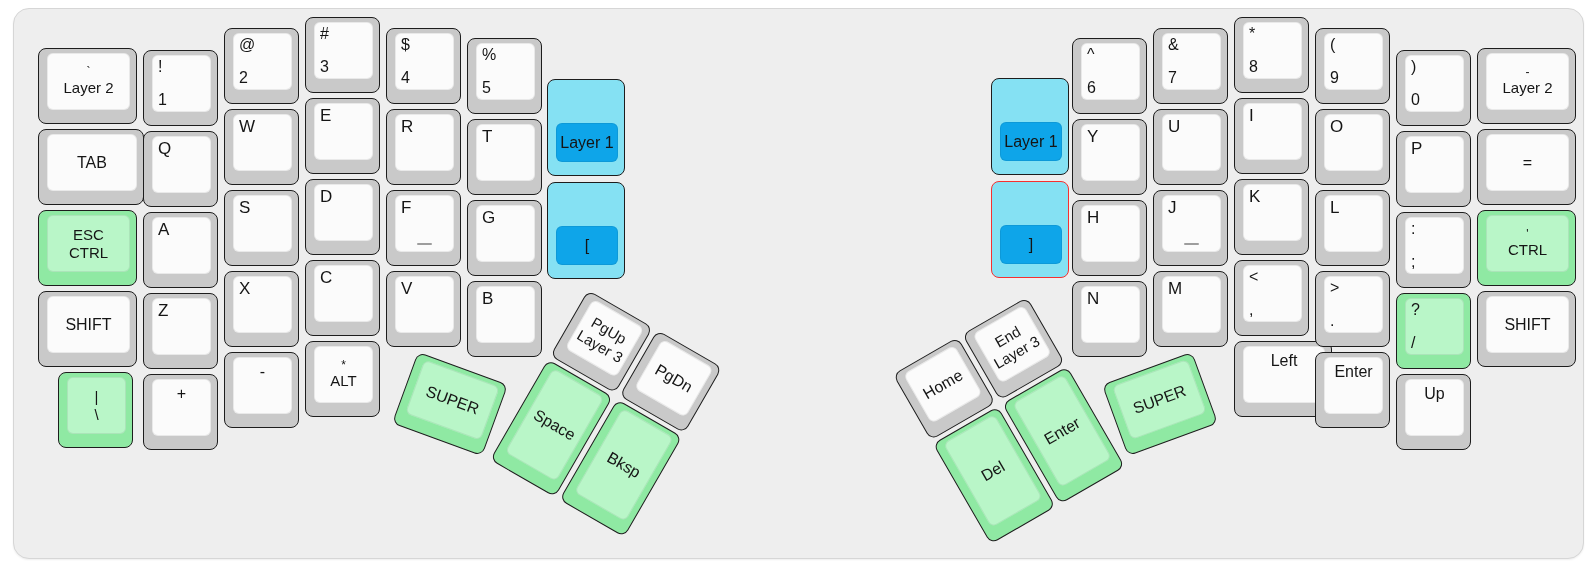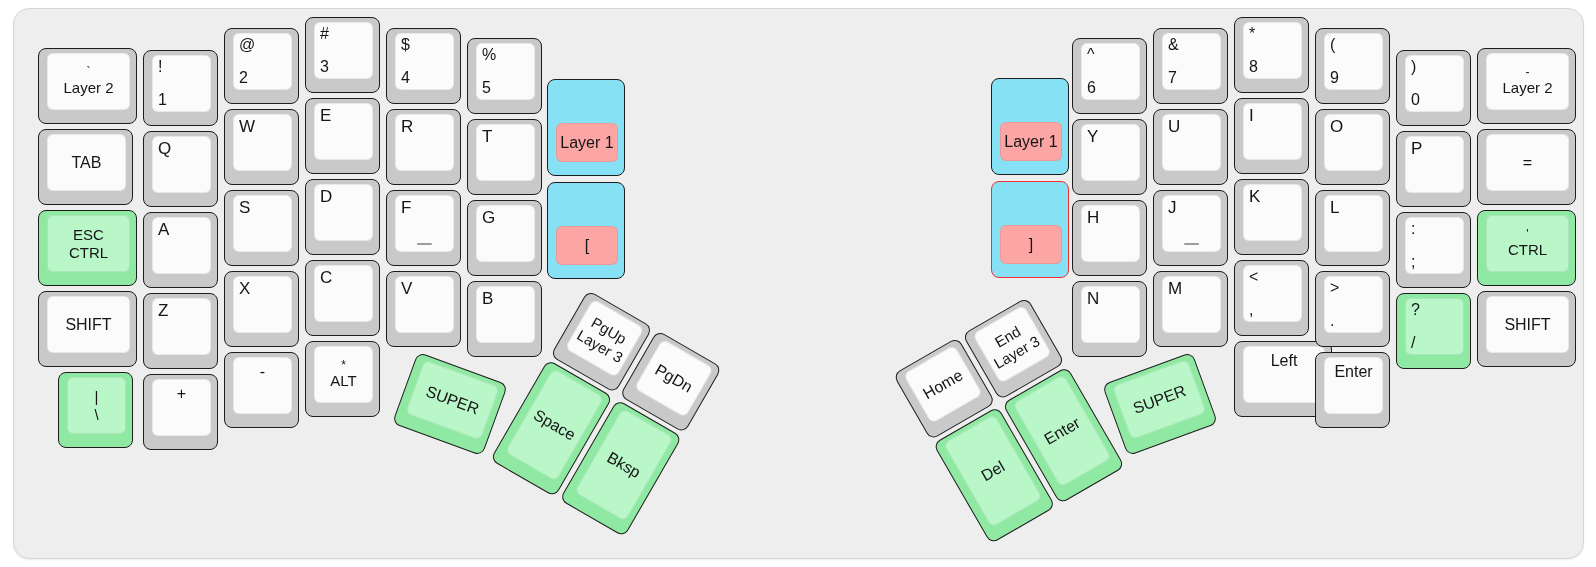--- a/index.html
+++ b/index.html
@@ -20,21 +20,21 @@
   .s-gray  { background:#c9c9c9; }
   .s-green { background:#8fe9a3; }
   .s-blue  { background:#85e1f3; }
   .key.selected { border-color:#f53030; }
   .cap {
     position:absolute; left:8px; top:4px; right:6px; bottom:13px;
     border-radius:6px; background:#fbfbfb;
     box-shadow:inset 0 0 0 1px rgba(0,0,0,0.07);
   }
   .s-green .cap { background:#b9f6c8; }
-  .s-blue  .cap { background:#fca5a5;margin-top:39px; }
+  .s-blue  .cap { background:#0ea5e9;margin-top:39px; }
   .lab { position:absolute; inset:0; font-size:16px; line-height:19px; }
   .layout-letter { padding:3px 0 0 6px; font-size:17px; }
   .layout-pair {
     display:flex; flex-direction:column; justify-content:space-between;
     align-items:flex-start; padding:2px 0 3px 6px; font-size:16px;
   }
   .layout-center {
     display:flex; align-items:center; justify-content:center;
     text-align:center; font-size:16px;
   }
@@ -57,21 +57,21 @@
   <div class="panel"></div>
   <div class="key-layer">
       <div class="key s-gray" style="left: 38px; top: 48px; width: 99px; height: 76px;">
         <div class="cap">
           <div class="lab layout-stack">
             <span class="small">`</span>
             <span>Layer 2</span>
           </div>
         </div>
       </div>
-      <div class="key s-gray" style="left: 38px; top: 129px; width: 95px; height: 76px;">
+      <div class="key s-gray" style="left: 38px; top: 129px; width: 106px; height: 76px;">
         <div class="cap">
           <div class="lab layout-center">
             <span>TAB</span>
           </div>
         </div>
       </div>
       <div class="key s-green" style="left: 38px; top: 210px; width: 99px; height: 76px;">
         <div class="cap">
           <div class="lab layout-stack">
             <span>ESC</span>
@@ -399,20 +399,27 @@
             <span>:</span>
             <span>;</span>
           </div>
         </div>
       </div>
       <div class="key s-green" style="left: 1396px; top: 293px; width: 75px; height: 76px;">
         <div class="cap">
           <div class="lab layout-pair">
             <span>?</span>
             <span>/</span>
+          </div>
+        </div>
+      </div>
+      <div class="key s-gray" style="left: 1396px; top: 374px; width: 75px; height: 76px;">
+        <div class="cap">
+          <div class="lab layout-top">
+            <span>Up</span>
           </div>
         </div>
       </div>
       <div class="key s-gray" style="left: 1477px; top: 48px; width: 99px; height: 76px;">
         <div class="cap">
           <div class="lab layout-stack">
             <span class="small">-</span>
             <span>Layer 2</span>
           </div>
         </div>

